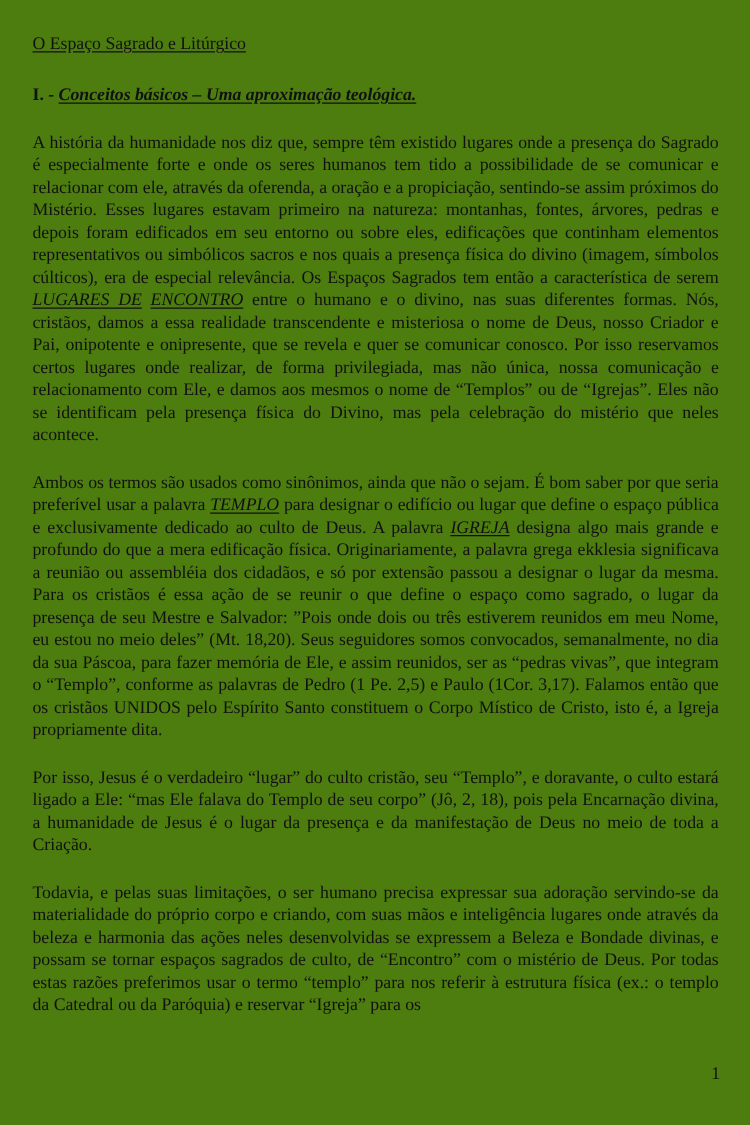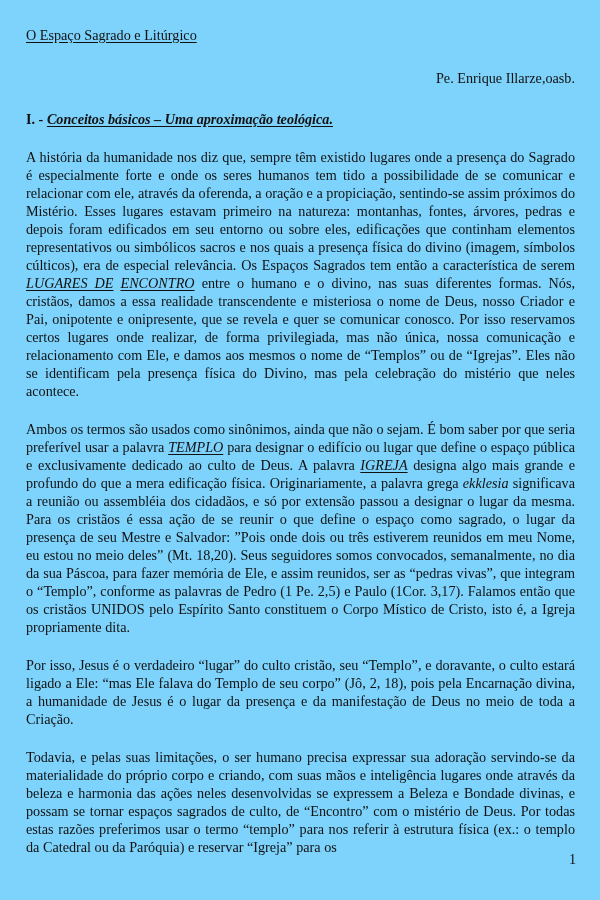--- a/index.html
+++ b/index.html
@@ -10,21 +10,21 @@
   }
   body {
     font-family: "Liberation Serif", "DejaVu Serif", serif;
     color: #111111;
     -webkit-font-smoothing: antialiased;
   }
   .page {
     position: relative;
     width: 600px;
     height: 900px;
-    background: #7dd3fc;
+    background: #4d7c0f;
     overflow: hidden;
     box-sizing: border-box;
   }
   .content {
     position: absolute;
     left: 26px;
     top: 26px;
     width: 549px;
   }
   .doc-title {
@@ -68,39 +68,37 @@
     text-align: justify;
     text-justify: inter-word;
     hyphens: none;
   }
   .u {
     text-decoration: underline;
     text-underline-offset: 2px;
     font-style: italic;
   }
   .it {
-    font-style: italic;
   }
   .page-number {
     position: absolute;
     right: 24px;
     bottom: 32px;
     font-size: 14.2px;
     line-height: 18px;
   }
 </style>
 </head>
 <body>
 
 <div class="page">
   <div class="content">
 
     <h1 class="doc-title">O Espaço Sagrado e Litúrgico</h1>
 
-    <p class="author-line">Pe. Enrique Illarze,oasb.</p>
 
     <h2 class="section-heading">
       <span>I. - </span><span class="u">Conceitos básicos – Uma aproximação teológica.</span>
     </h2>
 
     <p class="body-text">
       <span>A história da humanidade nos diz que, sempre têm existido lugares onde a presença do Sagrado é especialmente forte e onde os seres humanos tem tido a possibilidade de se comunicar e relacionar com ele, através da oferenda, a oração e a propiciação, sentindo-se assim próximos do Mistério. Esses lugares estavam primeiro na natureza: montanhas, fontes, árvores, pedras e depois foram edificados em seu entorno ou sobre eles, edificações que continham elementos representativos ou simbólicos sacros e nos quais a presença física do divino (imagem, símbolos cúlticos), era de especial relevância. Os Espaços Sagrados tem então a característica de serem </span><span class="u">LUGARES DE</span><span> </span><span class="u">ENCONTRO</span><span> entre o humano e o divino, nas suas diferentes formas. Nós, cristãos, damos a essa realidade transcendente e misteriosa o nome de Deus, nosso Criador e Pai, onipotente e onipresente, que se revela e quer se comunicar conosco. Por isso reservamos certos lugares onde realizar, de forma privilegiada, mas não única, nossa comunicação e relacionamento com Ele, e damos aos mesmos o nome de “Templos” ou de “Igrejas”. Eles não se identificam pela presença física do Divino, mas pela celebração do mistério que neles acontece.</span>
     </p>
 
 

